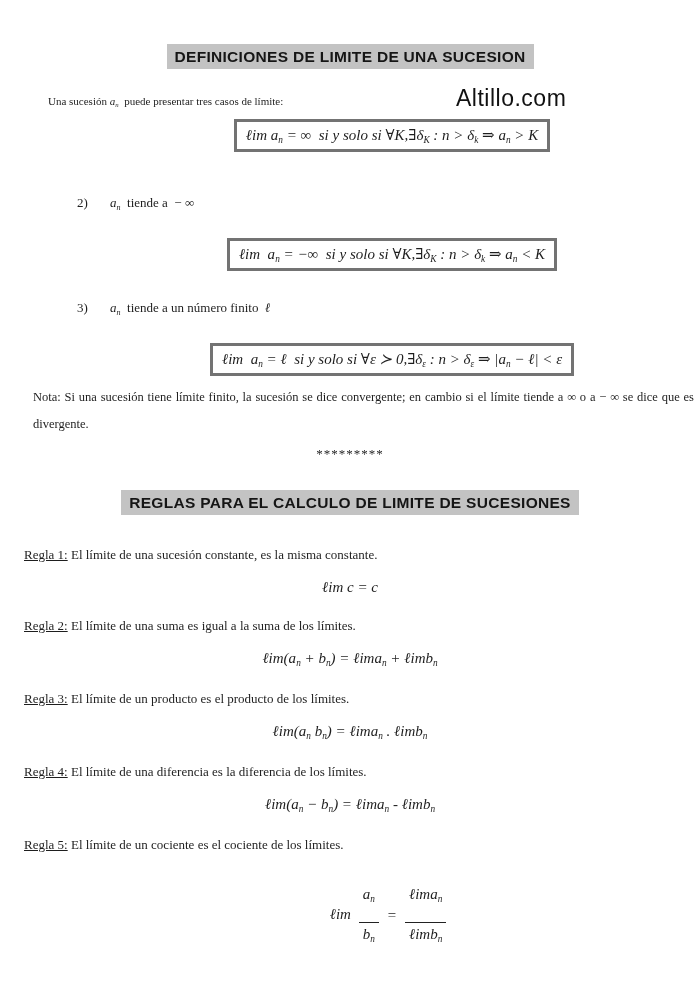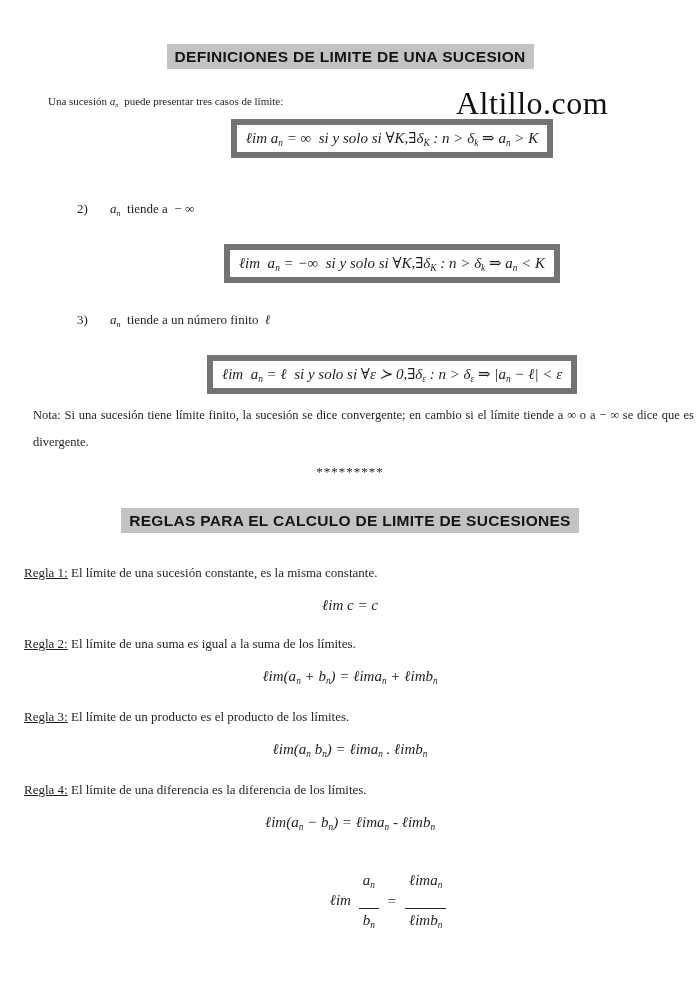--- a/index.html
+++ b/index.html
@@ -19,36 +19,36 @@
     color:#151515;
     font-family:"Liberation Sans","DejaVu Sans",sans-serif;
     font-weight:bold;
     font-size:15.5px;
     letter-spacing:0.3px;
     padding:4px 8px 3px 8px;
   }
 
   .watermark {
     position:absolute; top:85px; left:456px;
-    font-family:Liberation Serif, serif;
-    font-size:32px; color:#111; letter-spacing:0.5px;
+    font-family:Liberation Sans, sans-serif;
+    font-size:23px; color:#111; letter-spacing:0.5px;
   }
 
   .intro { margin:26px 0 0 48px; font-size:11px; white-space:pre; }
 
   .case { margin-top:18px; padding-left:64px; font-size:13px; white-space:pre; }
   .case.c2 { margin-top:27px; }
   .case.c3 { margin-top:13px; }
   .case-num { display:inline-block; min-width:33px; }
 
   .box-wrap { margin-top:12px; text-align:center; }
   .box-wrap.b2, .box-wrap.b3 { margin-top:11px; }
   .boxed {
     display:inline-block; position:relative; left:42px;
-    border:6px solid #737373;
+    border:3px solid #737373;
     padding:4px 9px 5px 9px;
     font-size:15px; white-space:pre;
   }
 
   .note {
     margin:8px 6px 0 33px;
     font-size:12.5px; line-height:27px;
     text-align:justify;
   }
 
@@ -140,19 +140,22 @@
     </div>
 
     <div>
       <p class="rule-line">
         <span class="rule-label">Regla 4:</span><span> El límite de una diferencia es la diferencia de los límites.</span>
       </p>
       <div class="rule-formula"><span class="seg-i">ℓim(a</span><span class="seg-s">n</span><span class="seg-i"> − b</span><span class="seg-s">n</span><span class="seg-i">) = ℓima</span><span class="seg-s">n</span><span class="seg-i"> - ℓimb</span><span class="seg-s">n</span></div>
     </div>
 
     <div>
+      <p class="rule-line">
+        <span class="rule-label">Regla 5:</span><span> El límite de un cociente es el cociente de los límites.</span>
+      </p>
       <div class="rule-formula frac-row">
         <span><span class="seg-i">ℓim </span></span><span class="frac"><span class="frac-num"><span class="seg-i">a</span><span class="seg-s">n</span></span><span class="frac-den"><span class="seg-i">b</span><span class="seg-s">n</span></span></span><span class="frac-eq">=</span><span class="frac"><span class="frac-num"><span class="seg-i">ℓima</span><span class="seg-s">n</span></span><span class="frac-den"><span class="seg-i">ℓimb</span><span class="seg-s">n</span></span></span>
       </div>
     </div>
 
   </div>
 </div>
 
 </body></html>

